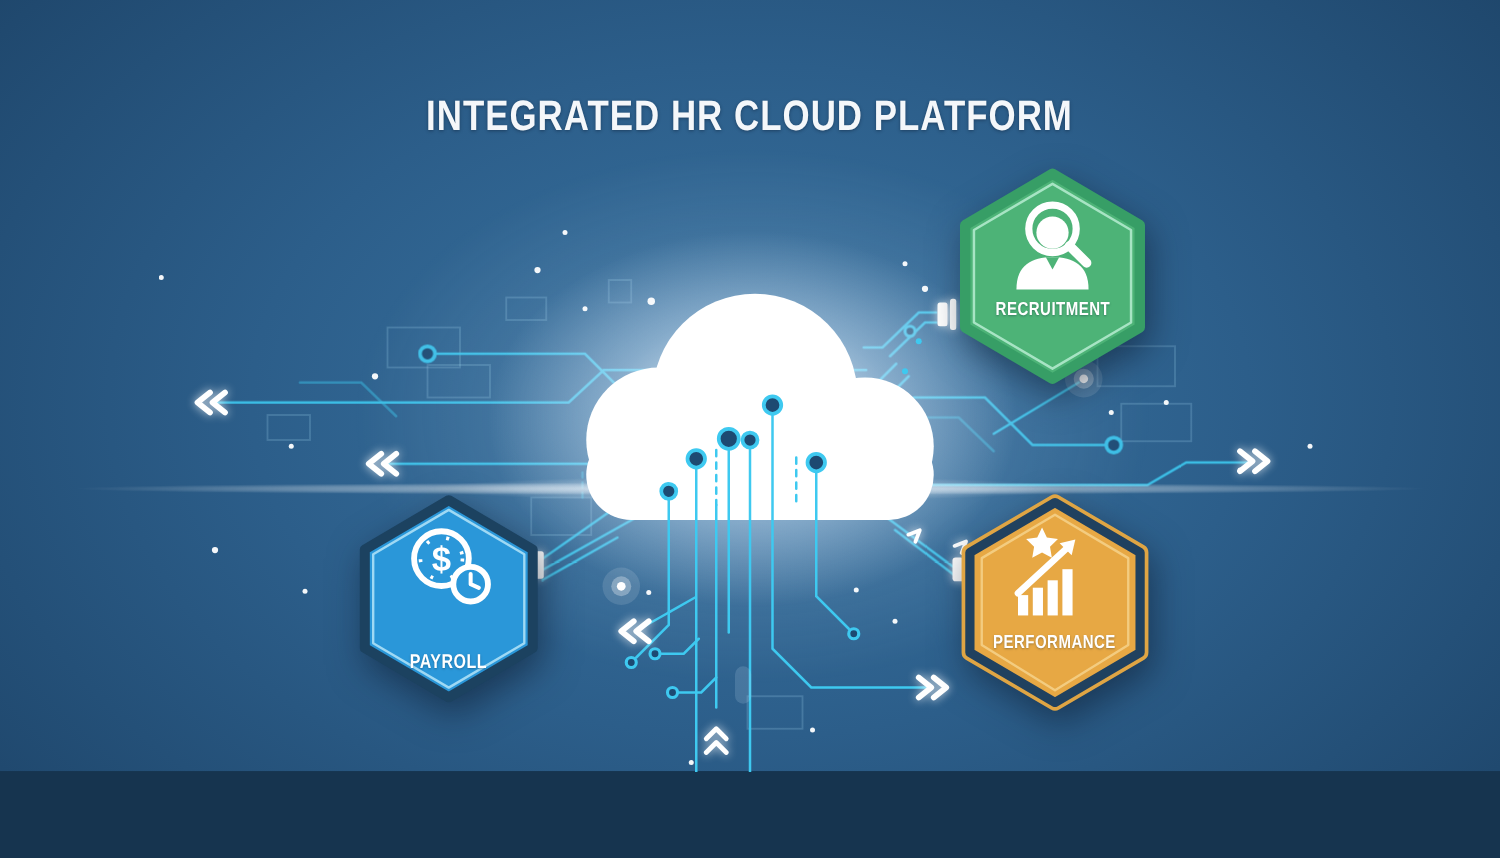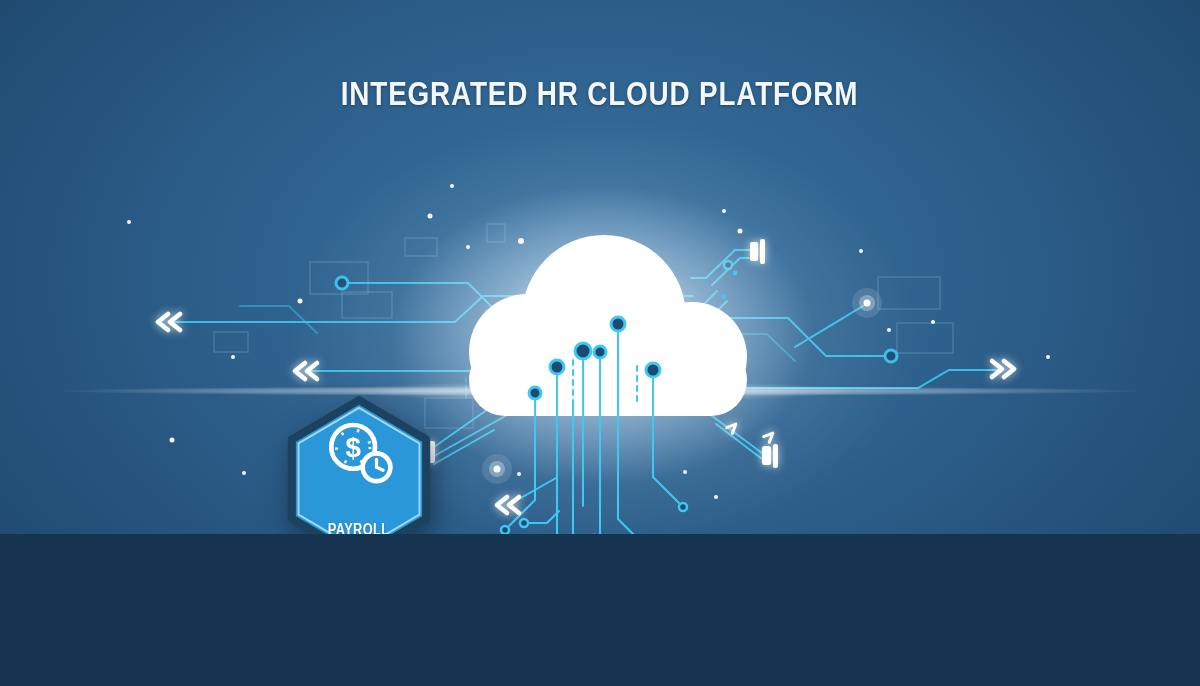--- a/index.html
+++ b/index.html
@@ -1,17 +1,17 @@
 <!DOCTYPE html>
 <html><head>
 <meta charset="utf-8">
 <style>
   html,body{margin:0;padding:0;background:#16344f;}
   #stage{
-    position:relative;width:1200px;height:534px;overflow:hidden;
+    position:relative;width:1200px;height:617px;overflow:hidden;
     background:radial-gradient(ellipse 950px 640px at 50% 52%, #3a74a2 0%, #2c5e8a 42%, #20496f 78%, #193c5d 100%);
     font-family:"Liberation Sans", sans-serif;
   }
   #title{
     position:absolute;top:74px;left:0;width:100%;text-align:center;
     color:#f4f7fa;font-size:34px;font-weight:700;letter-spacing:1px;white-space:nowrap;
     text-shadow:0 1px 3px rgba(10,25,45,.45);
   }
   #title span{display:inline-block;transform:scaleX(.82);}
   svg.scene{position:absolute;left:0;top:0;}
@@ -200,31 +200,64 @@
           <circle cx="497" cy="469" r="15" opacity=".12"></circle>
         <circle cx="867" cy="303" r="3.5"></circle>
           <circle cx="867" cy="303" r="8" opacity=".3"></circle>
           <circle cx="867" cy="303" r="15" opacity=".12"></circle>
       </g>
     </g>
   </svg>
 
   <div id="title"><span>INTEGRATED HR CLOUD PLATFORM</span></div>
 
+  <div class="badge" style="left:766px;top:136px;width:152px;height:170px">
+    <svg viewBox="0 0 100 112">
+      <polygon points="50,2 96,29 96,83 50,110 4,83 4,29" stroke-linejoin="round" stroke-width="5.5" fill="#4db377" stroke="#379e66"></polygon>
+      <polygon points="50,7.3 91.4,31.6 91.4,80.4 50,104.7 8.6,80.4 8.6,31.6" fill="none" stroke-linejoin="round" stroke-width="1.3" stroke="#a7e4c4"></polygon>
+      <g>
+        <path d="M31,63 C31,50 39,46 50,46 C61,46 69,50 69,63 Z" fill="#fff"></path>
+        <circle cx="50" cy="33" r="8.5" fill="#fff"></circle>
+        <path d="M46.5,46 L50,52.5 L53.5,46 Z" fill="#4db377"></path>
+        <circle cx="50" cy="31" r="12.5" fill="none" stroke="#fff" stroke-width="3.8"></circle>
+        <line x1="59" y1="40" x2="68" y2="49" stroke="#fff" stroke-width="5" stroke-linecap="round"></line>
+      </g>
+    </svg>
+    <div class="badge-label" style="top:103px;font-size:15px">
+      <span>RECRUITMENT</span></div>
+  </div>
 
   <div class="badge" style="left:286px;top:397px;width:146px;height:164px">
     <svg viewBox="0 0 100 112">
       <polygon points="50,2 96,29 96,83 50,110 4,83 4,29" stroke-linejoin="round" stroke-width="5.5" fill="#2a97d9" stroke="#1c4260"></polygon>
       <polygon points="50,7.3 91.4,31.6 91.4,80.4 50,104.7 8.6,80.4 8.6,31.6" fill="none" stroke-linejoin="round" stroke-width="1.3" stroke="#9fd9f4"></polygon>
       <g>
         <circle cx="46" cy="34" r="15" fill="none" stroke="#fff" stroke-width="3.2"></circle>
         <circle cx="46" cy="34" r="11.5" fill="none" stroke="#fff" stroke-width="2" stroke-dasharray="1.6 9.7"></circle>
         <text x="46" y="41" font-size="19" font-weight="bold" text-anchor="middle" fill="#fff">$</text>
         <circle cx="62" cy="48" r="9.5" stroke="#fff" stroke-width="3.2" fill="#2a97d9"></circle>
         <path d="M62,48 L62,42.5 M62,48 L66.5,50" stroke="#fff" stroke-width="2.2" stroke-linecap="round" fill="none"></path>
       </g>
     </svg>
     <div class="badge-label" style="top:124px;font-size:16px">
       <span>PAYROLL</span></div>
   </div>
 
+  <div class="badge" style="left:770px;top:399px;width:148px;height:166px">
+    <svg viewBox="0 0 100 112">
+      <polygon points="50,2 96,29 96,83 50,110 4,83 4,29" fill="none" stroke-linejoin="round" stroke-width="9" stroke="#dfa544"></polygon>
+      <polygon points="50,2 96,29 96,83 50,110 4,83 4,29" stroke-linejoin="round" stroke-width="5" fill="#e7a844" stroke="#20415f"></polygon>
+      <polygon points="50,8.6 89.6,32 89.6,79 50,103.4 10.4,79 10.4,32" fill="none" stroke-linejoin="round" stroke-width="1.3" stroke="#f3cc80"></polygon>
+      <g fill="#fff">
+        <path d="M43,15.5 L45.6,20.9 L51.6,21.7 L47.3,25.9 L48.3,31.8 L43,29 L37.7,31.8 L38.7,25.9 L34.4,21.7 L40.4,20.9 Z"></path>
+        <rect x="30" y="52" width="5.5" height="11"></rect>
+        <rect x="38" y="48" width="5.5" height="15"></rect>
+        <rect x="46" y="44" width="5.5" height="19"></rect>
+        <rect x="54" y="38" width="5.5" height="25"></rect>
+        <path d="M30,51 L56,27" stroke="#fff" stroke-width="3.6" fill="none" stroke-linecap="round"></path>
+        <path d="M61,22 L52.5,24 L59,30.5 Z"></path>
+      </g>
+    </svg>
+    <div class="badge-label" style="top:106px;font-size:15px">
+      <span>PERFORMANCE</span></div>
+  </div>
 
 </div>
 
 </body></html>

